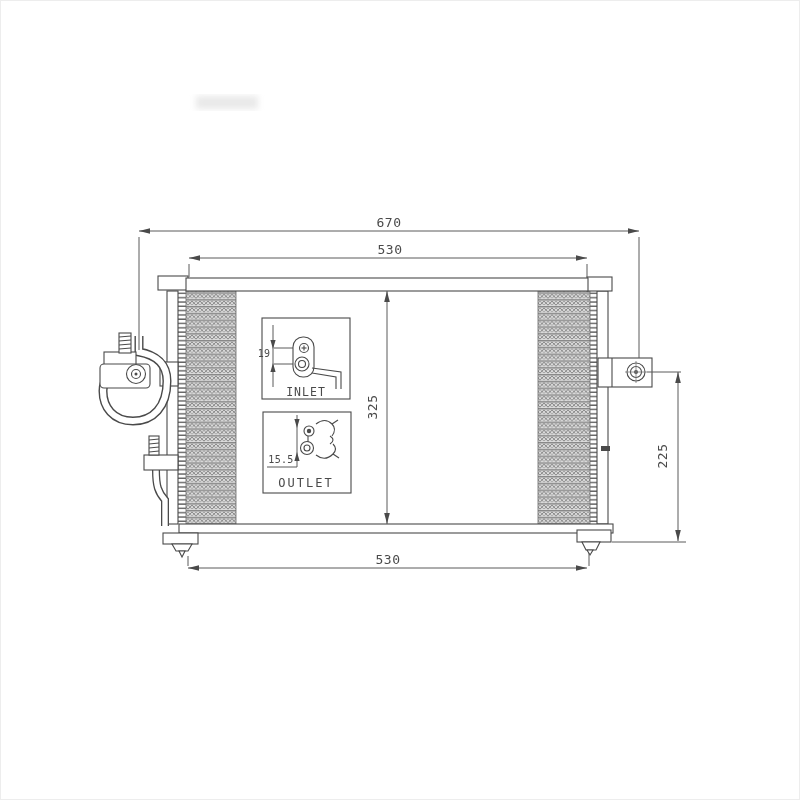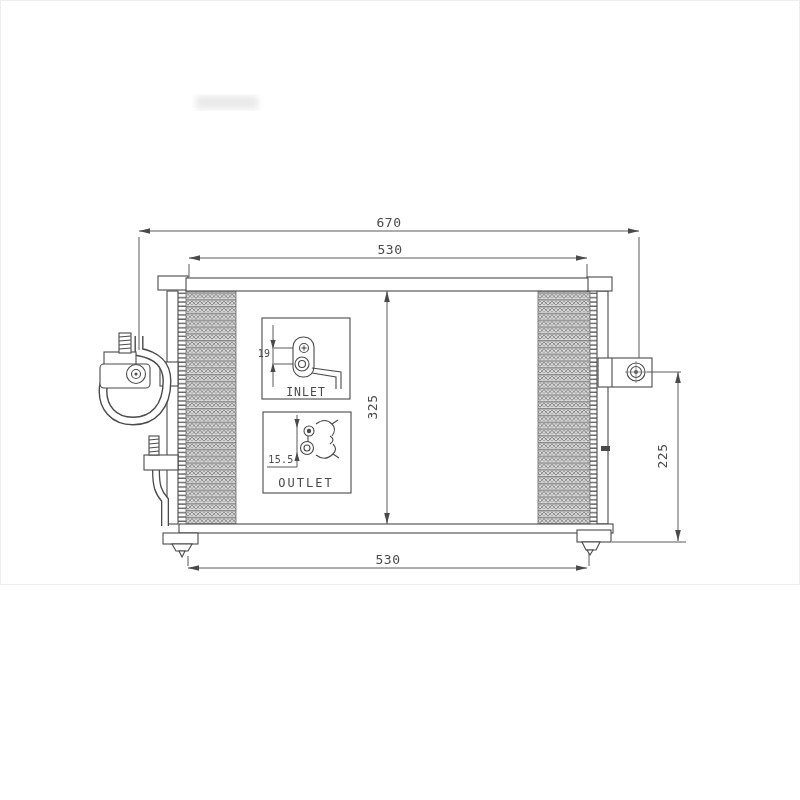--- a/index.html
+++ b/index.html
@@ -1,17 +1,17 @@
 <!DOCTYPE html>
 <html><head>
 <meta charset="utf-8">
 <style>
   html,body{margin:0;padding:0;background:#fff;}
   .canvas{
-    position:relative;width:800px;height:585px;background:#ffffff;
+    position:relative;width:800px;height:800px;background:#ffffff;
     box-shadow:inset 0 0 0 1px #ededed;
     font-family:"DejaVu Sans Mono", monospace;
   }
   svg{display:block;}
   .part{fill:#ffffff;stroke:#4a4a4a;stroke-width:1.1;}
   .partline{fill:none;stroke:#4a4a4a;stroke-width:1.1;}
   .dimline{fill:none;stroke:#5a5a5a;stroke-width:1;}
   .arrow{fill:#4a4a4a;stroke:none;}
   .dim{fill:#4a4a4a;font-size:13px;letter-spacing:0.5px;text-anchor:middle;}
   .dim-small{fill:#4a4a4a;font-size:10px;letter-spacing:0.3px;text-anchor:middle;}

